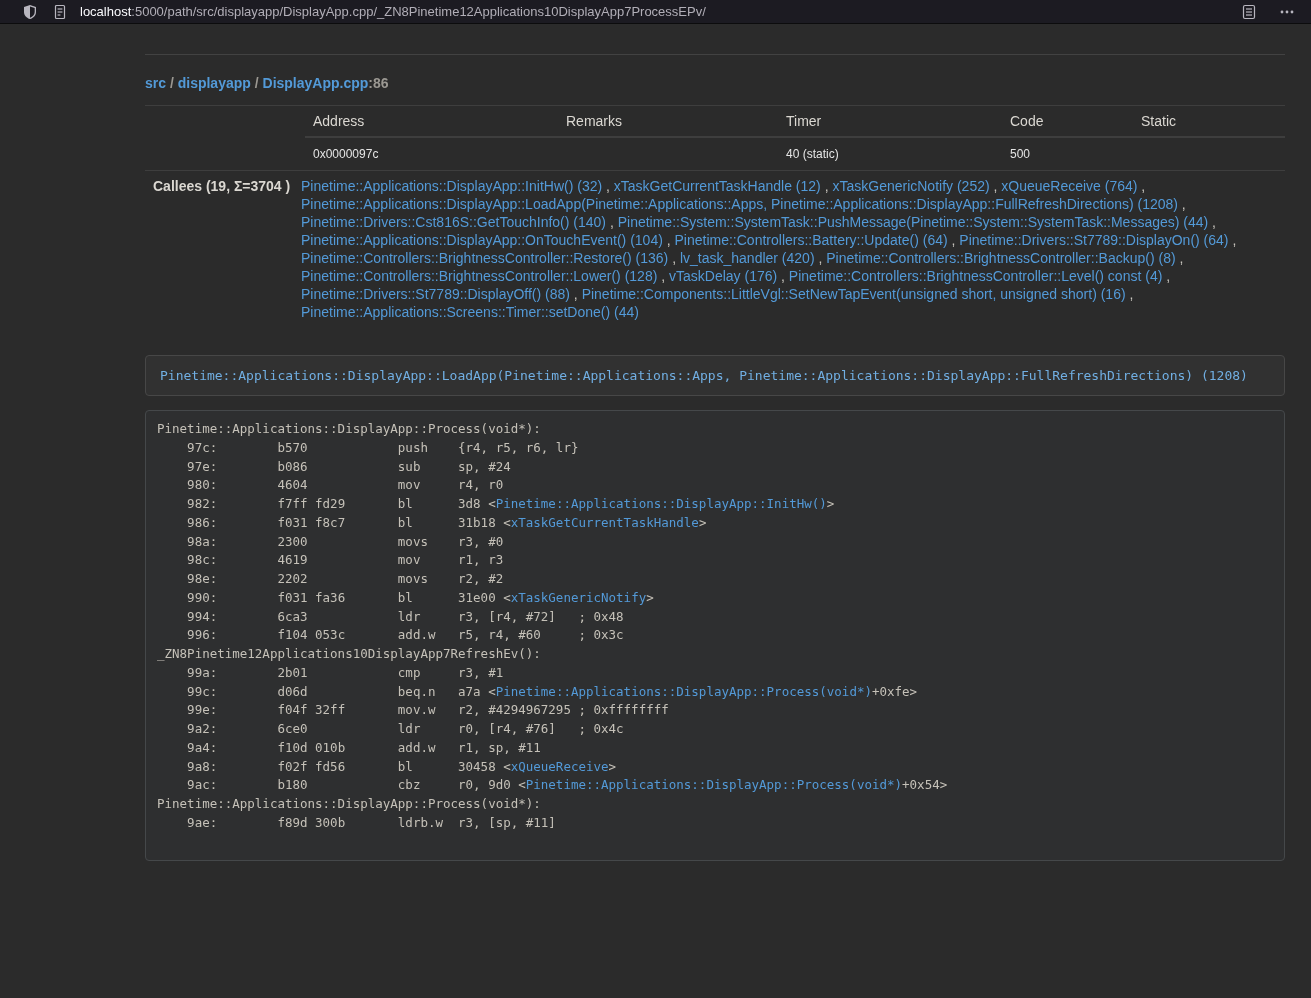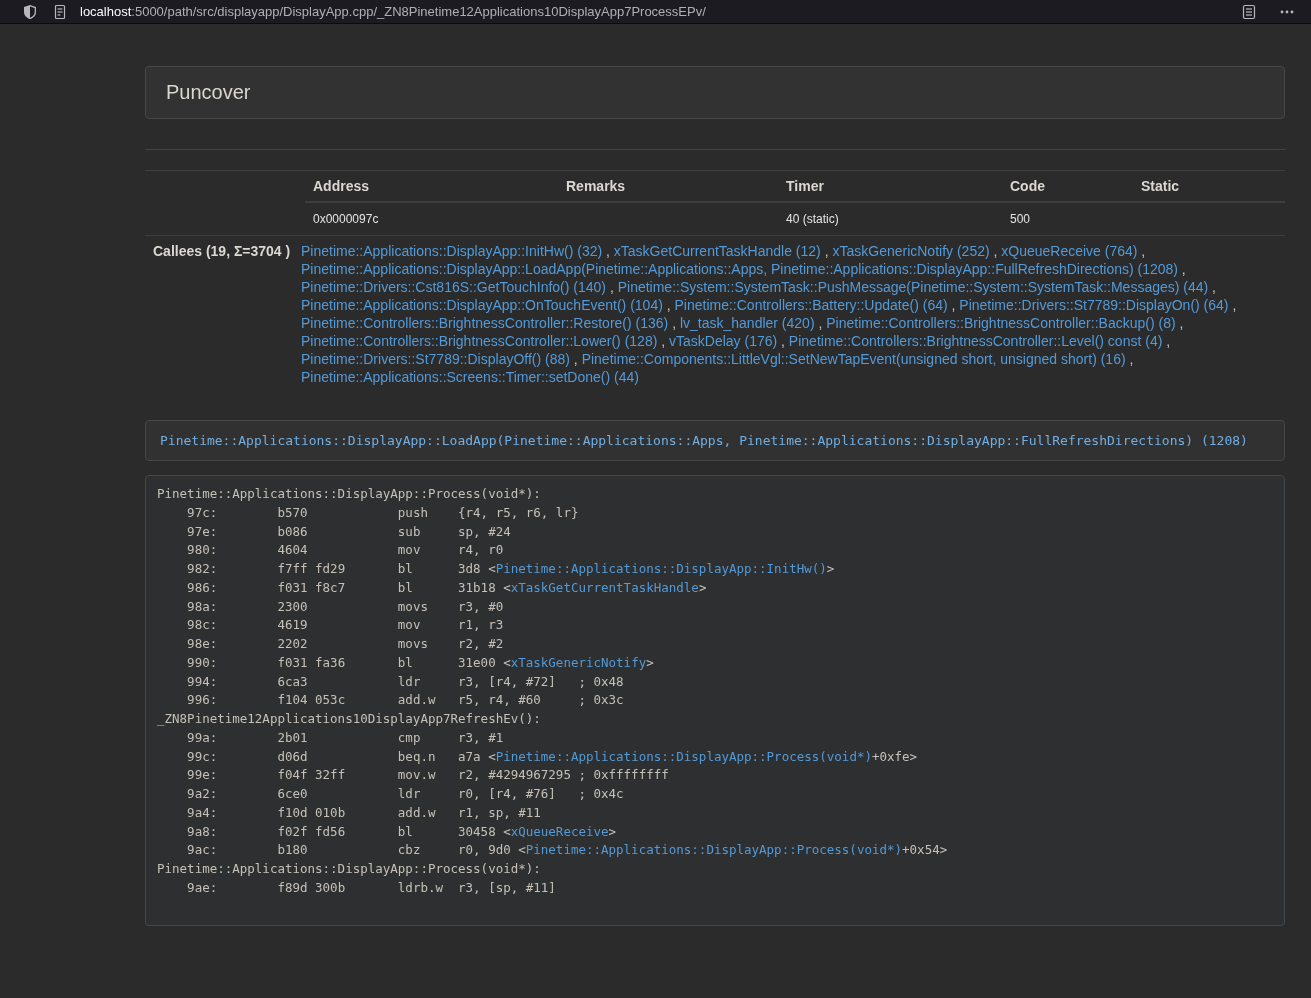--- a/index.html
+++ b/index.html
@@ -47,21 +47,21 @@
   .ftable > tbody > tr > td {
     border-top:1px solid #3e3e3e; padding:6px 8px; text-align:left;
     vertical-align:top; font-size:14px; line-height:18px;
   }
   .ftable > tbody > tr > th { color:#dbd8d2; font-weight:bold; white-space:nowrap; }
   .ftable > tbody > tr > td { color:#c9c6bf; }
   .ftable td.nested-cell { padding:0 0 0 12px; }
 
   table.ntable { width:100%; border-collapse:collapse; table-layout:fixed; }
   .ntable th {
-    font-weight:bold; color:#dbd8d2; border-bottom:2px solid #3e3e3e;
+    font-weight:normal; color:#dbd8d2; border-bottom:2px solid #3e3e3e;
     padding:6px 8px; text-align:left; font-size:14px; line-height:18px;
   }
   .ntable td { padding:7px 8px; font-size:12px; color:#e5e5e5; line-height:18px; }
 
   .fn-wrap { display:inline-flex; align-items:center; gap:6px; }
 
   .callees { line-height:19px;margin-left:43px; }
   .callees .sep { color:#c9c6bf; }
 
   
@@ -108,26 +108,24 @@
     <svg class="ico" width="16" height="16" viewBox="0 0 16 16">
       <circle cx="3" cy="8" r="1.4" fill="#b8b6bf"></circle>
       <circle cx="8" cy="8" r="1.4" fill="#b8b6bf"></circle>
       <circle cx="13" cy="8" r="1.4" fill="#b8b6bf"></circle>
     </svg>
   </div>
 </div>
 
 <div class="container">
 
-  <div class="titlebox">
-    <div class="title">Puncover</div>
-  </div>
 
   <hr class="rule">
 
+  <div class="crumbs" id="breadcrumb"><a href="#">src</a><span class="crumb-sep"> / </span><a href="#">displayapp</a><span class="crumb-sep"> / </span><a href="#">DisplayApp.cpp</a><span class="crumb-suffix">:86</span></div>
 
   <table class="ftable">
     <colgroup>
         <col style="width:148px">
         <col>
       </colgroup>
     <tbody>
       <tr>
         <th></th>
         <td class="nested-cell">

